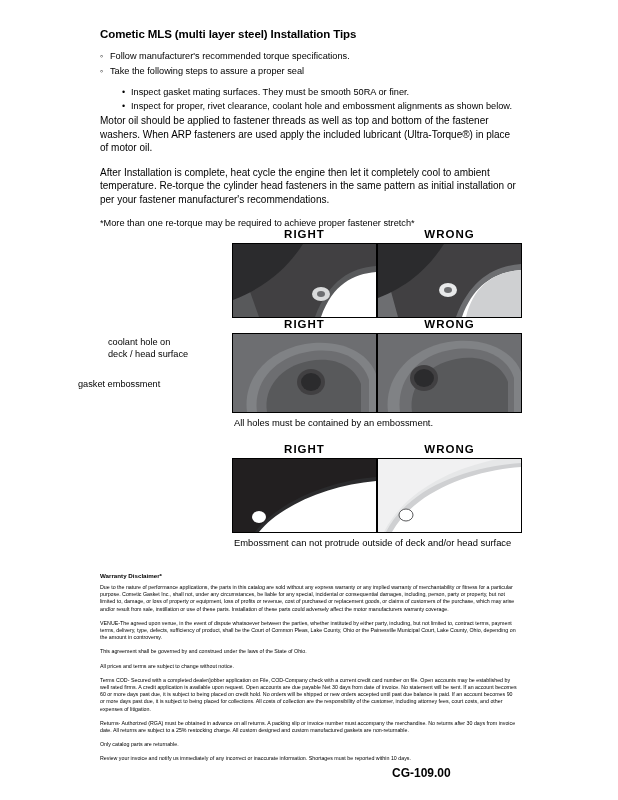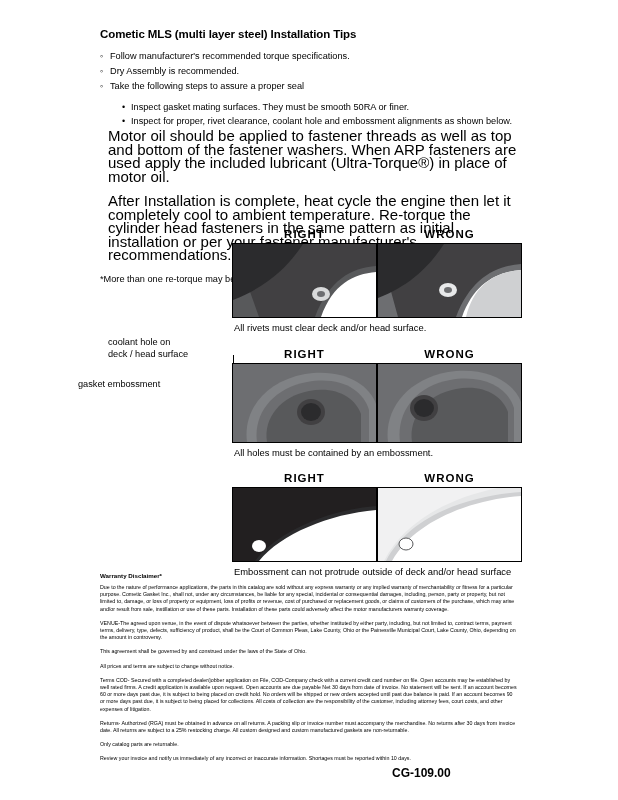--- a/index.html
+++ b/index.html
@@ -70,23 +70,23 @@
     left: 0;
     top: 0;
     font-size: 9px;
   }
   h2.subtitle {
     font-size: 11px;
     font-weight: bold;
     margin: 15px 0 8px 0;
   }
   p.para {
-    font-size: 15px;
+    font-size: 10px;
     line-height: 13.5px;
-    margin: 0 0 11px 8px;
+    margin: 0 0 11px 0;
   }
   p.note {
     font-size: 9.2px;
     line-height: 13.5px;
     margin: 0;
   }
 
   
   .figures {
     position: absolute;
@@ -171,23 +171,20 @@
 <body>
 
 <div class="page">
 
   <div class="content">
     <h1 class="title">Cometic MLS (multi layer steel) Installation Tips</h1>
 
     <ul class="bullets">
       <li>
         <span>Follow manufacturer's recommended torque specifications.</span>
-      </li>
-      <li>
-        <span>Dry Assembly is recommended.</span>
       </li>
       <li>
         <span>Take the following steps to assure a proper seal</span>
         <ul class="subbullets">
           <li>
             <span>Inspect gasket mating surfaces.  They must be smooth 50RA or finer.</span>
           </li>
           <li>
             <span>Inspect for proper, rivet clearance, coolant hole and embossment alignments as shown below.</span>
           </li>
@@ -236,21 +233,20 @@
             <path d="M0,0 L143,0 L143,26 C118,28 96,40 84,73 L0,73 Z" fill="#6d6e71"></path>
             <path d="M0,0 L143,0 L143,20 C116,22 92,36 78,73 L20,73 Z" fill="#414042"></path>
             <path d="M0,0 L66,0 C54,18 36,40 0,54 Z" fill="#2b2b2d"></path>
             <path d="M88,73 C96,40 118,28 143,26 L143,73 Z" fill="#cfd0d2"></path>
             <ellipse cx="70" cy="46" rx="9" ry="7" fill="#e8e9ea"></ellipse>
             <ellipse cx="70" cy="46" rx="4" ry="3" fill="#6d6e71"></ellipse>
           </svg>
         </div>
       </div>
     </div>
-    <div class="fig-caption">All rivets must clear deck and/or head surface.</div>
 
     <div class="fig-row">
       <div class="fig-col">
         <div class="fig-label">RIGHT</div>
         <div class="fig-box h80">
           <svg width="143" height="78" viewBox="0 0 143 78">
             <rect x="0" y="0" width="143" height="78" fill="#ffffff"></rect>
             <path d="M0,0 L143,0 L143,78 L0,78 Z" fill="#6d6e71"></path>
             <path d="M14,78 C10,48 30,18 72,10 C110,4 136,20 143,40 L143,78 Z" fill="#808285"></path>
             <path d="M24,78 C20,50 40,24 74,18 C108,12 130,26 136,46 L136,78 Z" fill="#6d6e71"></path>

